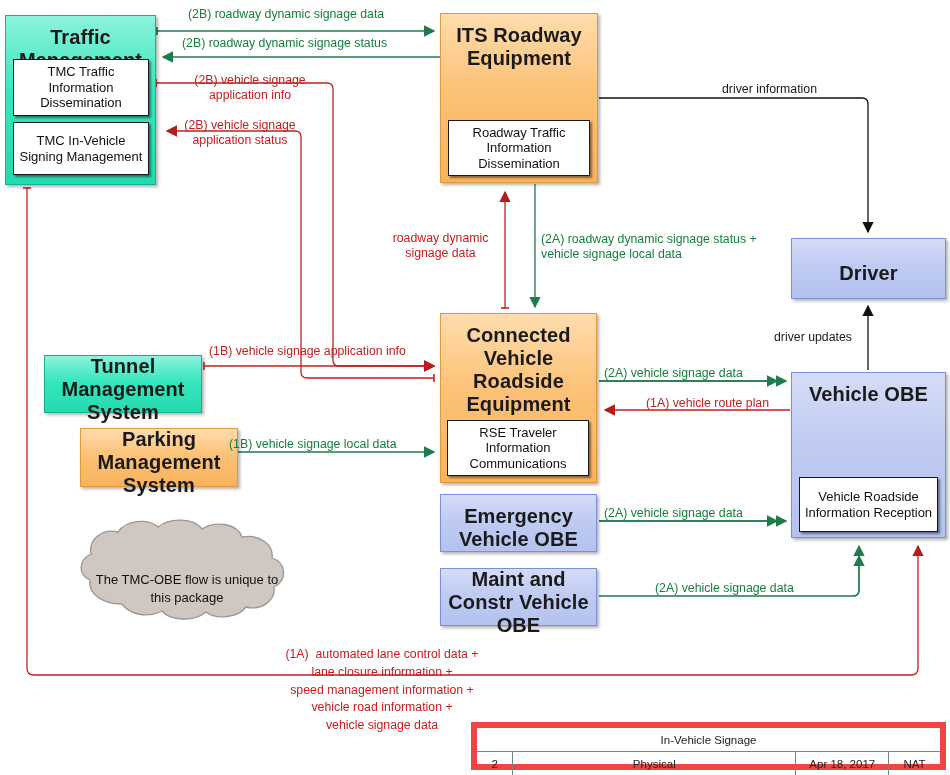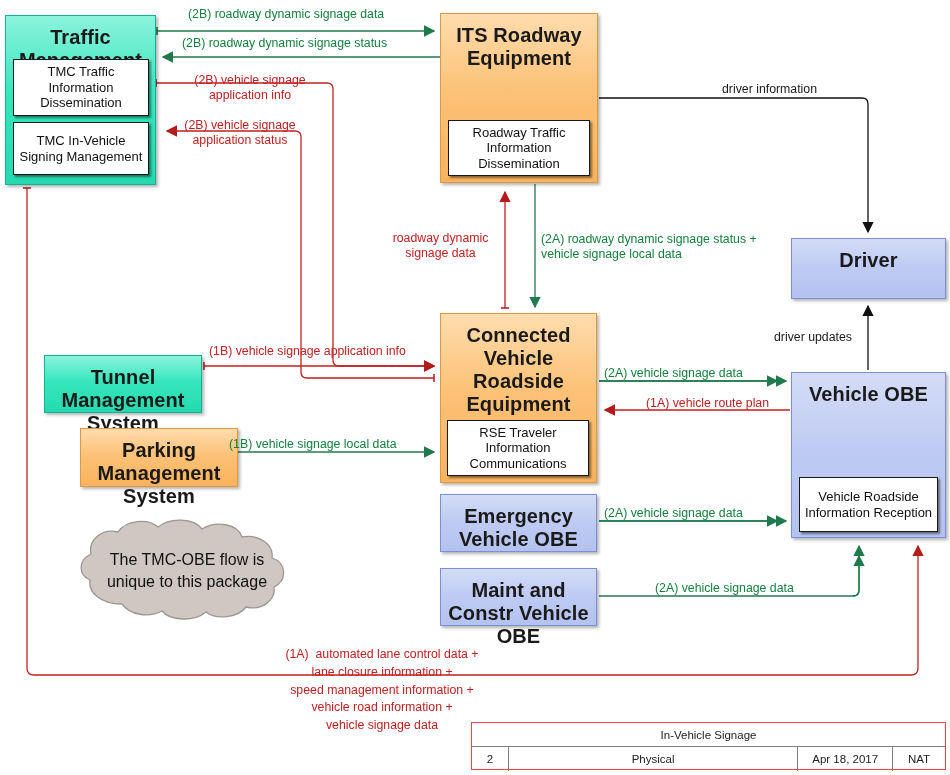--- a/index.html
+++ b/index.html
@@ -19,21 +19,21 @@
     z-index:5;
   }
   .node .title{
     width:100%;
     padding-top:10px;
     font-size:20px;
     line-height:1.15;
     letter-spacing:.1px;
     font-weight:bold;
   }
-  .node.center-v{justify-content:flex-start;}
+  .node.center-v{justify-content:center;}
 
   
   .teal{
     background:linear-gradient(180deg,#8df3dd 0%,#36e7bd 45%,#25d9ae 100%);
     border:1px solid #12b394;
   }
   .orange{
     background:linear-gradient(180deg,#ffdcae 0%,#fcc277 45%,#f8b25c 100%);
     border:1px solid #e09a3e;
   }
@@ -56,23 +56,23 @@
     line-height:1.2;
     color:#111;
     box-shadow:2px 2px 2px rgba(0,0,0,.45);
     z-index:7;
   }
 
   
   .cloud{position:absolute;z-index:4;}
   .cloud .cloud-text{
     position:absolute;
-    left:22px;top:31px;width:190px;
-    text-align:center;
-    font-size:16px;
+    left:22px;top:53px;width:190px;
+    text-align:center;
+    font-size:13px;
     line-height:1.35;
     color:#111;
   }
 
   
   .lbl{
     position:absolute;
     font-size:12.3px;
     line-height:1.25;
     white-space:pre;
@@ -81,21 +81,21 @@
   }
   .lbl.green{color:#15803d;}
   .lbl.red{color:#c22020;}
   .lbl.black{color:#1a1a1a;}
   .lbl.center{text-align:center;}
 
   
   .legend{
     position:absolute;
     box-sizing:border-box;
-    border:1px solid #ef4444;
+    border:6px solid #ef4444;
     background:#fff;
     font-size:11.5px;
     color:#222;
     z-index:12;
   }
   .legend .row{display:flex;}
   .legend .r1{border-bottom:1px solid #7f7f7f;}
   .legend .cell{
     box-sizing:border-box;
     padding:3px 2px;

